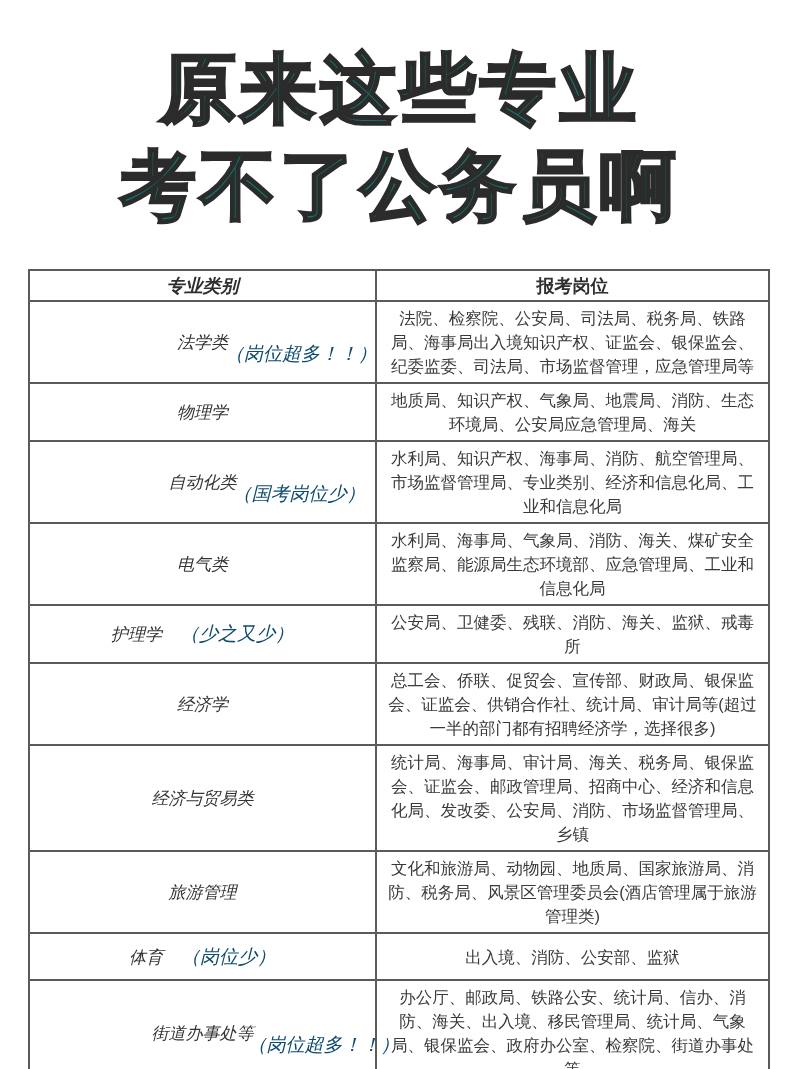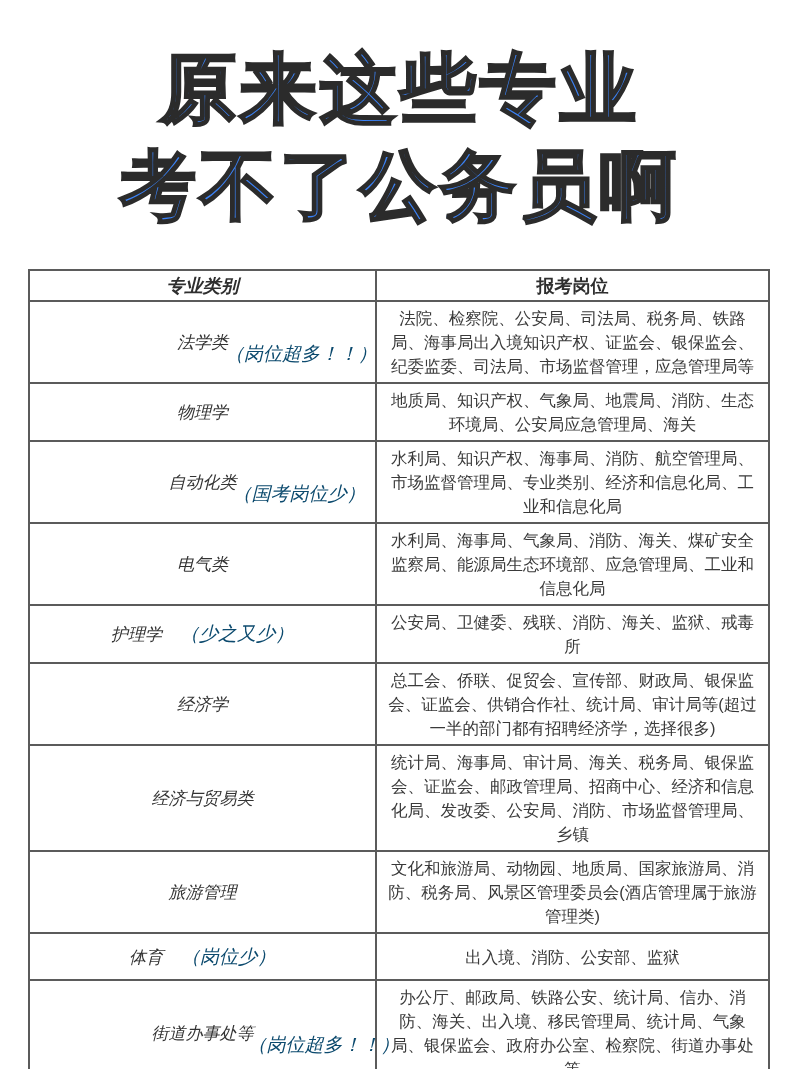--- a/index.html
+++ b/index.html
@@ -23,21 +23,21 @@
     left: 0;
     width: 100%;
     text-align: center;
   }
   .title-block h1 {
     margin: 0;
     font-size: 76px;
     line-height: 97px;
     font-weight: 900;
     letter-spacing: 4px;
-    color: #3b82f6;
+    color: #0f766e;
     -webkit-text-stroke: 2.5px #2b2b2b;
   }
   table.majors {
     position: absolute;
     left: 28px;
     top: 269px;
     width: 742px;
     border-collapse: collapse;
     table-layout: fixed;
     background: #ffffff;

